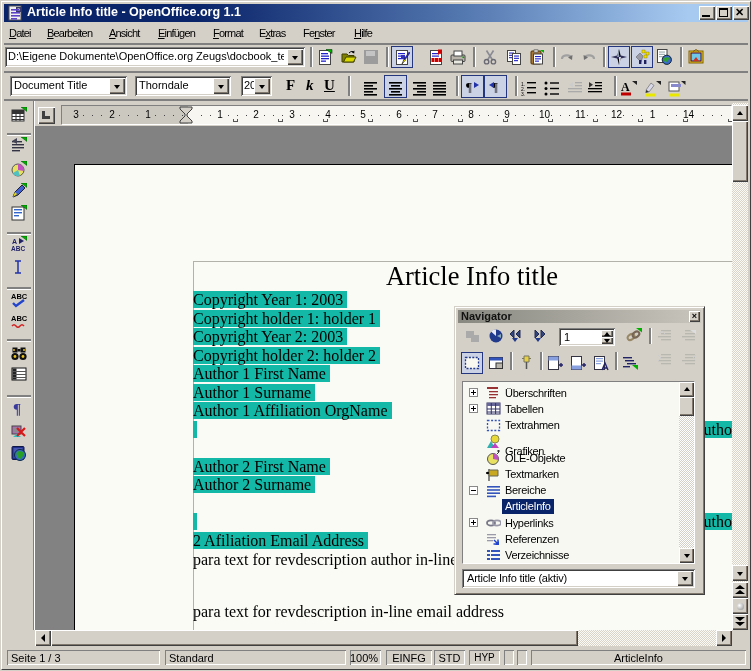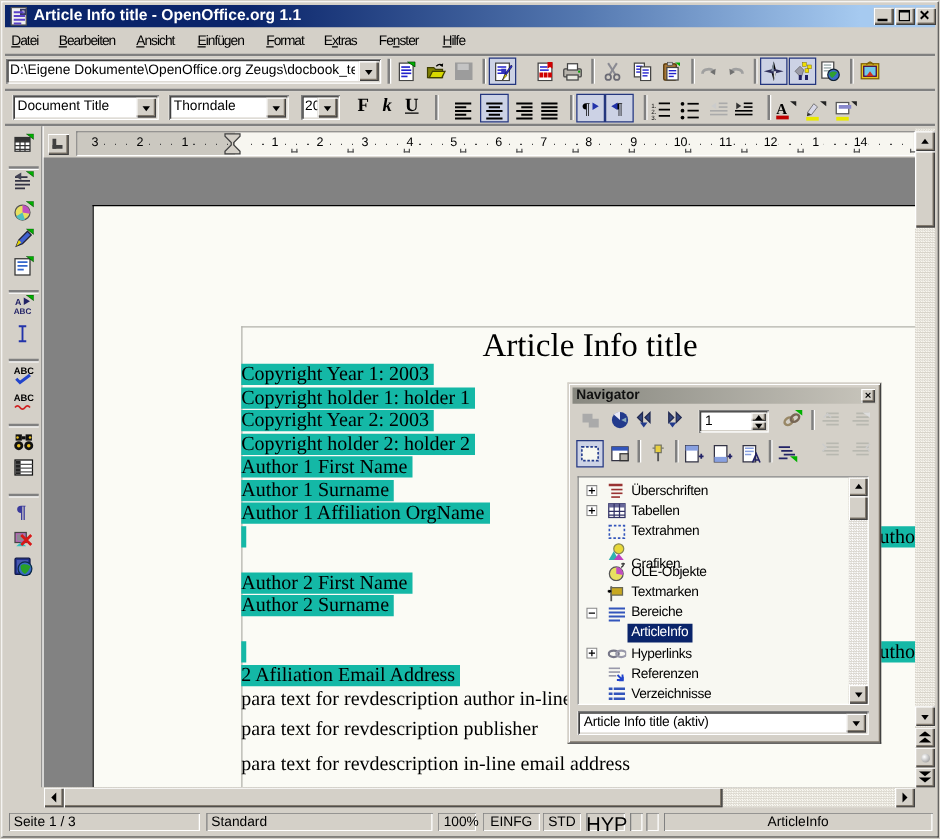--- a/index.html
+++ b/index.html
@@ -477,21 +477,20 @@
 <div class="ab doc" style="left:158px;top:257.5px"><span class="fs">Author 1 Surname&nbsp;</span></div>
 <div class="ab doc" style="left:158px;top:276.0px"><span class="fs">Author 1 Affiliation OrgName&nbsp;</span></div>
 <div class="ab doc" style="left:158px;top:331.5px"><span class="fs">Author 2 First Name&nbsp;</span></div>
 <div class="ab doc" style="left:158px;top:350.0px"><span class="fs">Author 2 Surname&nbsp;</span></div>
 <div class="ab doc" style="left:158px;top:405.5px"><span class="fs">2 Afiliation Email Address&nbsp;</span></div>
 <div class="ab doc" style="left:158px;top:294.5px"><span class="fs">&nbsp;</span></div>
 <div class="ab doc" style="left:657px;top:294.5px"><span class="fs">Author 1 A</span></div>
 <div class="ab doc" style="left:158px;top:387.0px"><span class="fs">&nbsp;</span></div>
 <div class="ab doc" style="left:657px;top:387.0px"><span class="fs">Author 1 A</span></div>
 <div class="ab doc" style="left:158px;top:425px">para text for revdescription author in-line email address</div>
-<div class="ab doc" style="left:158px;top:449px">para text for revdescription publisher</div>
 <div class="ab doc" style="left:158px;top:477px">para text for revdescription in-line email address</div>
 </div>
 <div class="ab" style="left:454px;top:306px;width:251px;height:289px;background:#d4d0c8;border:1px solid;border-color:#d4d0c8 #404040 #404040 #d4d0c8;box-shadow:inset 1px 1px 0 #fff,inset -1px -1px 0 #80786c">
 <div class="ab" style="left:3px;top:3px;width:243px;height:13px;background:linear-gradient(90deg,#888880,#c8c5bc)"></div>
 <div class="ab" style="left:6px;top:3px;font-size:11px;font-weight:bold;color:#111;line-height:13px">Navigator</div>
 <div class="ab raised" style="left:234px;top:4px;width:11px;height:11px">
       <div style="font-size:9px;font-weight:bold;line-height:10px;text-align:center">×</div>
     </div>
 <svg class="ab" style="left:10px;top:21px" width="16" height="16" viewBox="0 0 16 16">
       <g fill="#aaa">
@@ -748,22 +747,22 @@
     <div class="arr-r"></div>
   </div>
 <div class="ab" style="left:732px;top:630px;width:16px;height:16px;background:#d4d0c8"></div>
 <div class="ab" style="left:4px;top:630px;width:31px;height:17px;background:#d4d0c8"></div>
 <div class="ab" style="left:4px;top:646px;width:744px;height:21px;background:#d4d0c8"></div>
 <div class="ab cell" style="left:7px;top:650px;width:153px;height:15px"></div>
 <div class="ab" style="left:7px;top:652px;width:153px;font-size:11px;padding-left:4px;text-align:left;white-space:nowrap">Seite 1 / 3</div>
 <div class="ab cell" style="left:165px;top:650px;width:181px;height:15px"></div>
 <div class="ab" style="left:165px;top:652px;width:181px;font-size:11px;padding-left:4px;text-align:left;white-space:nowrap">Standard</div>
 <div class="ab cell" style="left:350px;top:650px;width:31px;height:15px"></div>
-<div class="ab" style="left:350px;top:652px;width:38px;font-size:11px;text-align:center;white-space:nowrap">100%</div>
+<div class="ab" style="left:350px;top:652px;width:38px;font-size:11px;text-align:left;white-space:nowrap">100%</div>
 <div class="ab cell" style="left:386px;top:650px;width:46px;height:15px"></div>
 <div class="ab" style="left:386px;top:652px;width:46px;font-size:11px;text-align:center;white-space:nowrap">EINFG</div>
 <div class="ab cell" style="left:434px;top:650px;width:31px;height:15px"></div>
 <div class="ab" style="left:434px;top:652px;width:31px;font-size:11px;text-align:center;white-space:nowrap">STD</div>
 <div class="ab cell" style="left:469px;top:650px;width:31px;height:15px"></div>
-<div class="ab" style="left:469px;top:652px;width:31px;font-size:16px;text-align:center;white-space:nowrap">HYP</div>
+<div class="ab" style="left:469px;top:652px;width:31px;font-size:10px;text-align:center;white-space:nowrap">HYP</div>
 <div class="ab cell" style="left:504px;top:650px;width:10px;height:15px"></div>
 <div class="ab cell" style="left:517px;top:650px;width:10px;height:15px"></div>
 <div class="ab cell" style="left:531px;top:650px;width:215px;height:15px"></div>
 <div class="ab" style="left:531px;top:652px;width:215px;font-size:11px;text-align:center;white-space:nowrap">ArticleInfo</div>
 </body></html>

